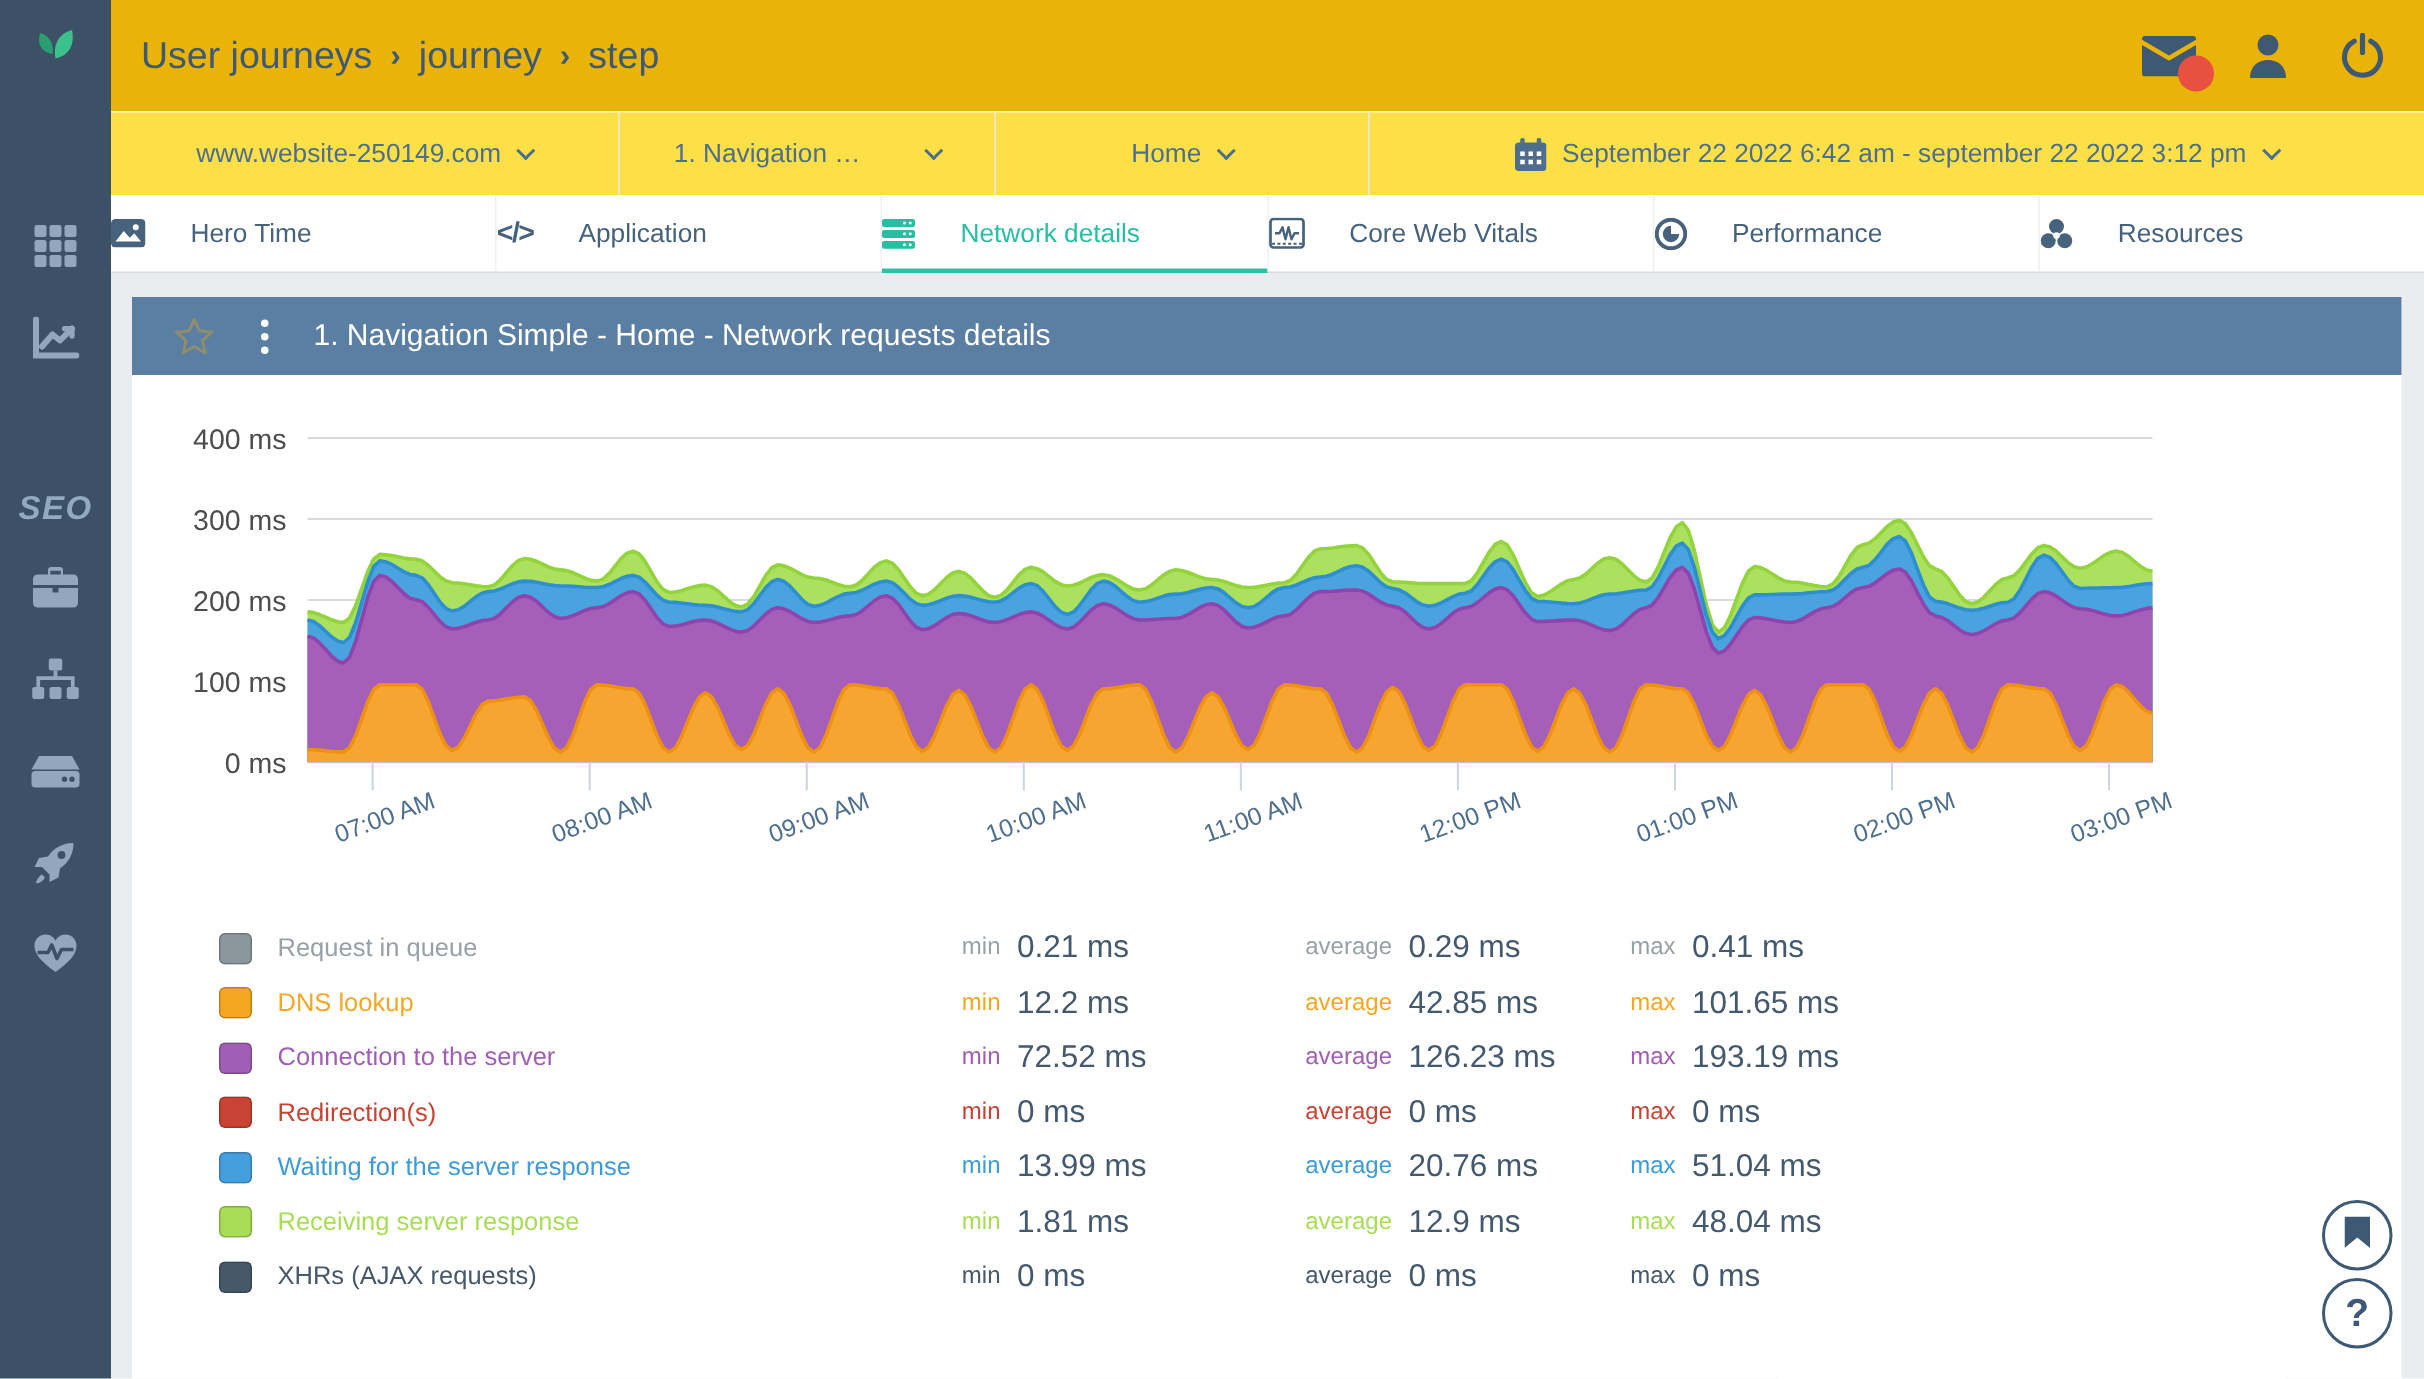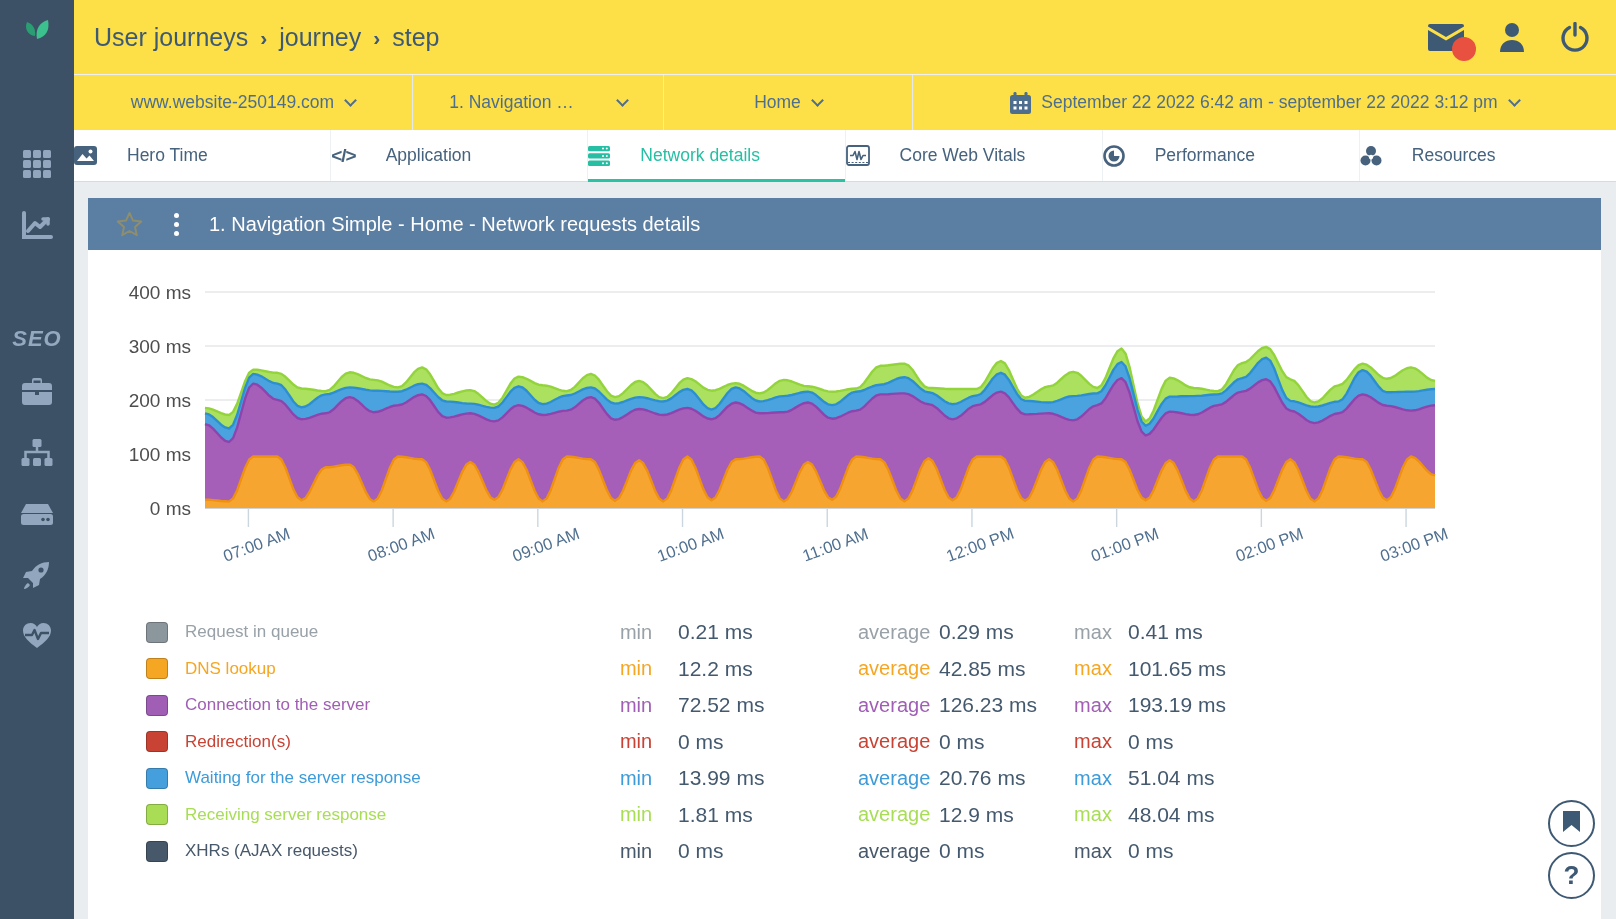--- a/index.html
+++ b/index.html
@@ -16,21 +16,21 @@
   .side-ic svg { display:block; }
   .ic-apps { margin-top:68px; }
   .ic-analytics { margin-top:18px; }
   .seo-txt { margin-top:78px; font-style:italic; font-weight:bold; font-size:22px; color:#93a9bf; letter-spacing:1px; }
   .ic-briefcase { margin-top:18px; }
   .ic-sitemap { margin-top:17px; }
   .ic-server { margin-top:17px; }
   .ic-rocket { margin-top:17px; }
   .ic-health { margin-top:17px; }
   
-  .main-header { position:absolute; left:74px; top:0; width:1542px; height:74px; background:#fde047; }
+  .main-header { position:absolute; left:74px; top:0; width:1542px; height:74px; background:#eab308; }
   .breadcrumb { position:absolute; left:20px; top:0; height:74px; display:flex; align-items:center; font-size:25px; color:#3d5974; }
   .crumb { cursor:pointer; }
   .crumb-sep { margin:0 12px; font-size:21px; font-weight:bold; color:#3d5974; position:relative; top:1px; }
   .header-icons { position:absolute; right:26px; top:0; height:74px; display:flex; align-items:center; gap:33px; }
   .hicon { position:relative; cursor:pointer; color:#3e5973; display:flex; align-items:center; justify-content:center; }
   .badge-dot { position:absolute; right:-12px; bottom:-10px; width:24px; height:24px; border-radius:50%; background:#e8503f; }
   
   .filter-bar { position:absolute; left:74px; top:74px; width:1542px; height:56px; background:#fde047; border-top:1px solid #eef1f3; display:flex; }
   .fcell { display:flex; align-items:center; justify-content:center; font-size:17.5px; color:#4e6e8e; cursor:pointer; }
   .fcell + .fcell { border-left:1px solid #e4e9ed; }
@@ -57,21 +57,21 @@
   .kebab i { width:5px; height:5px; border-radius:50%; background:#ffffff; }
   .panel-title { margin-left:26px; color:#ffffff; font-size:20px; }
   .panel-body { position:relative; height:669px; }
   #chart-svg { display:block; }
   #chart-svg text { font-family:"Liberation Sans", sans-serif; }
   
   .legend { position:absolute; top:364px; left:0; right:0; }
   .lrow { height:36.5px; display:flex; align-items:center; cursor:pointer; }
   .sw { width:22px; height:21px; border-radius:4px; margin-left:58px; border:1px solid rgba(0,0,0,0.22); flex:none; }
   .lbl { margin-left:17px; width:420px; font-size:17px; }
-  .klbl { font-size:20px; text-align:center; flex:none; }
+  .klbl { font-size:16px; text-align:right; flex:none; }
   .k-min { width:62px; }
   .k-avg { width:70px; }
   .k-max { width:48px; }
   .kval { font-size:21px; color:#44596e; margin-left:11px; flex:none; }
   .v-min { width:180px; }
   .v-avg { width:130px; }
   
   .fab { position:absolute; right:21px; width:47px; height:47px; border-radius:50%; background:#fff;
          border:2px solid #3e5973; display:flex; align-items:center; justify-content:center; cursor:pointer; z-index:9; }
   .fab-bookmark { top:800px; }

